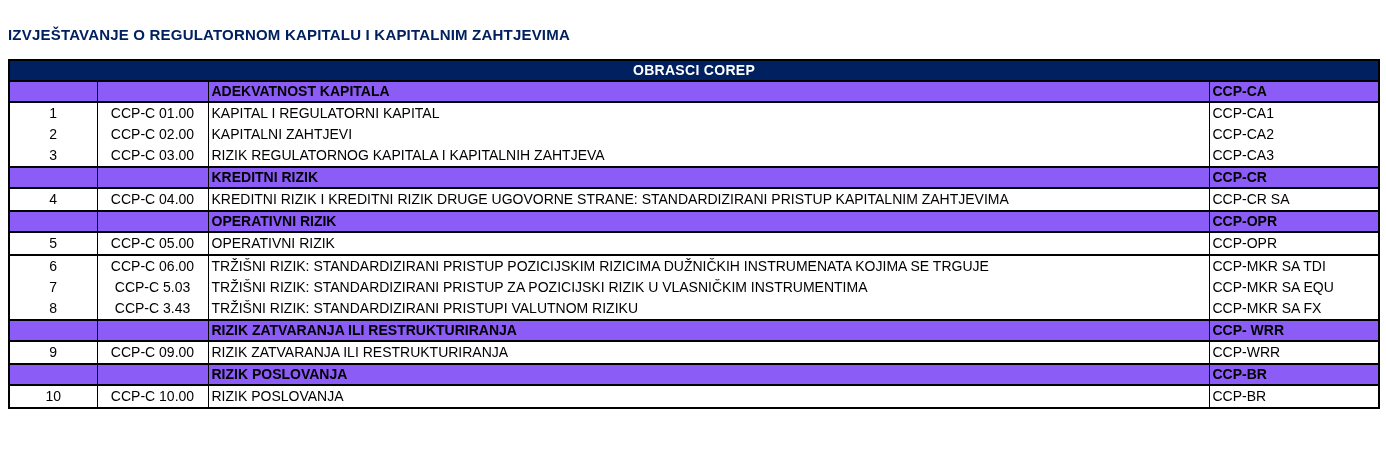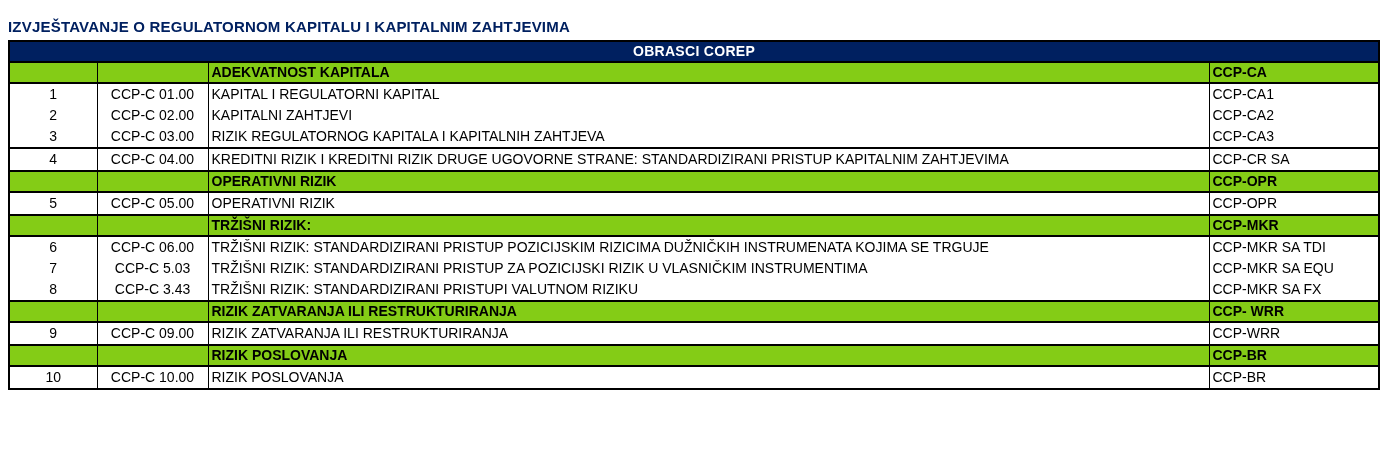--- a/index.html
+++ b/index.html
@@ -4,46 +4,46 @@
 <style>
   html,body{margin:0;padding:0;background:#fff;}
   body{
     width:1386px;height:467px;
     font-family:"Liberation Sans","DejaVu Sans",sans-serif;
     color:#000;overflow:hidden;
   }
   .page{padding:6px 8px 0 8px;}
   .title{
     font-size:15px;font-weight:bold;color:#002060;
-    letter-spacing:.2px;margin:12px 0 0 0;
+    letter-spacing:.2px;margin:20px 0 0 0;
   }
   table.corep{
     border-collapse:collapse;table-layout:fixed;
-    width:1370px;margin-top:5px;
+    width:1370px;margin-top:16px;
     border:2px solid #000;
     padding-left:12px;
   }
   td{
     border:1px solid #000;
     font-size:14px;line-height:1.15;
     padding:0 3px;overflow:hidden;white-space:nowrap;
     vertical-align:middle;background:#fff;
   }
   tr.band td{
     background:#002060;color:#fff;font-weight:bold;text-align:center;
     height:19px;border-top:2px solid #000;border-bottom:2px solid #000;
     font-size:14px;letter-spacing:.3px;
   }
   tr.head td{
     background:#dce6f1;font-weight:bold;text-align:center;
     height:40px;border-top:2px solid #000;border-bottom:2px solid #000;
     white-space:normal;line-height:1.3;
   }
   tr.sec td{
-    background:#84cc16;font-weight:bold;
+    background:#8b5cf6;font-weight:bold;
     height:19px;border-top:2px solid #000;border-bottom:2px solid #000;
   }
   tr.ds td{height:21px;border-top:2px solid #000;border-bottom:2px solid #000;}
   tr.g1 td{height:21px;border-top:2px solid #000;border-bottom:none;}
   tr.g2 td{height:21px;border-top:none;border-bottom:none;}
   tr.g3 td{height:21px;border-top:none;border-bottom:2px solid #000;}
   td.c{text-align:center;}
 </style>
 </head>
 <body>
@@ -82,46 +82,46 @@
         <td>KAPITALNI ZAHTJEVI</td>
         <td>CCP-CA2</td>
       </tr>
       <tr class="g3">
         <td class="c">3</td>
         <td class="c">CCP-C 03.00</td>
         <td>RIZIK REGULATORNOG KAPITALA I KAPITALNIH ZAHTJEVA</td>
         <td>CCP-CA3</td>
       </tr>
 
+      <tr class="sec">
+        <td class="c"></td>
+        <td class="c"></td>
+        <td>KREDITNI RIZIK</td>
+        <td>CCP-CR</td>
+      </tr>
       <tr class="ds">
         <td class="c">4</td>
         <td class="c">CCP-C 04.00</td>
         <td>KREDITNI RIZIK I KREDITNI RIZIK DRUGE UGOVORNE STRANE: STANDARDIZIRANI PRISTUP KAPITALNIM ZAHTJEVIMA</td>
         <td>CCP-CR SA</td>
       </tr>
 
       <tr class="sec">
         <td class="c"></td>
         <td class="c"></td>
         <td>OPERATIVNI RIZIK</td>
         <td>CCP-OPR</td>
       </tr>
       <tr class="ds">
         <td class="c">5</td>
         <td class="c">CCP-C 05.00</td>
         <td>OPERATIVNI RIZIK</td>
         <td>CCP-OPR</td>
       </tr>
 
-      <tr class="sec">
-        <td class="c"></td>
-        <td class="c"></td>
-        <td>TRŽIŠNI RIZIK:</td>
-        <td>CCP-MKR</td>
-      </tr>
       <tr class="g1">
         <td class="c">6</td>
         <td class="c">CCP-C 06.00</td>
         <td>TRŽIŠNI RIZIK: STANDARDIZIRANI PRISTUP POZICIJSKIM RIZICIMA DUŽNIČKIH INSTRUMENATA KOJIMA SE TRGUJE</td>
         <td>CCP-MKR SA TDI</td>
       </tr>
       <tr class="g2">
         <td class="c">7</td>
         <td class="c">CCP-C 5.03</td>
         <td>TRŽIŠNI RIZIK: STANDARDIZIRANI PRISTUP ZA POZICIJSKI RIZIK U VLASNIČKIM INSTRUMENTIMA</td>

